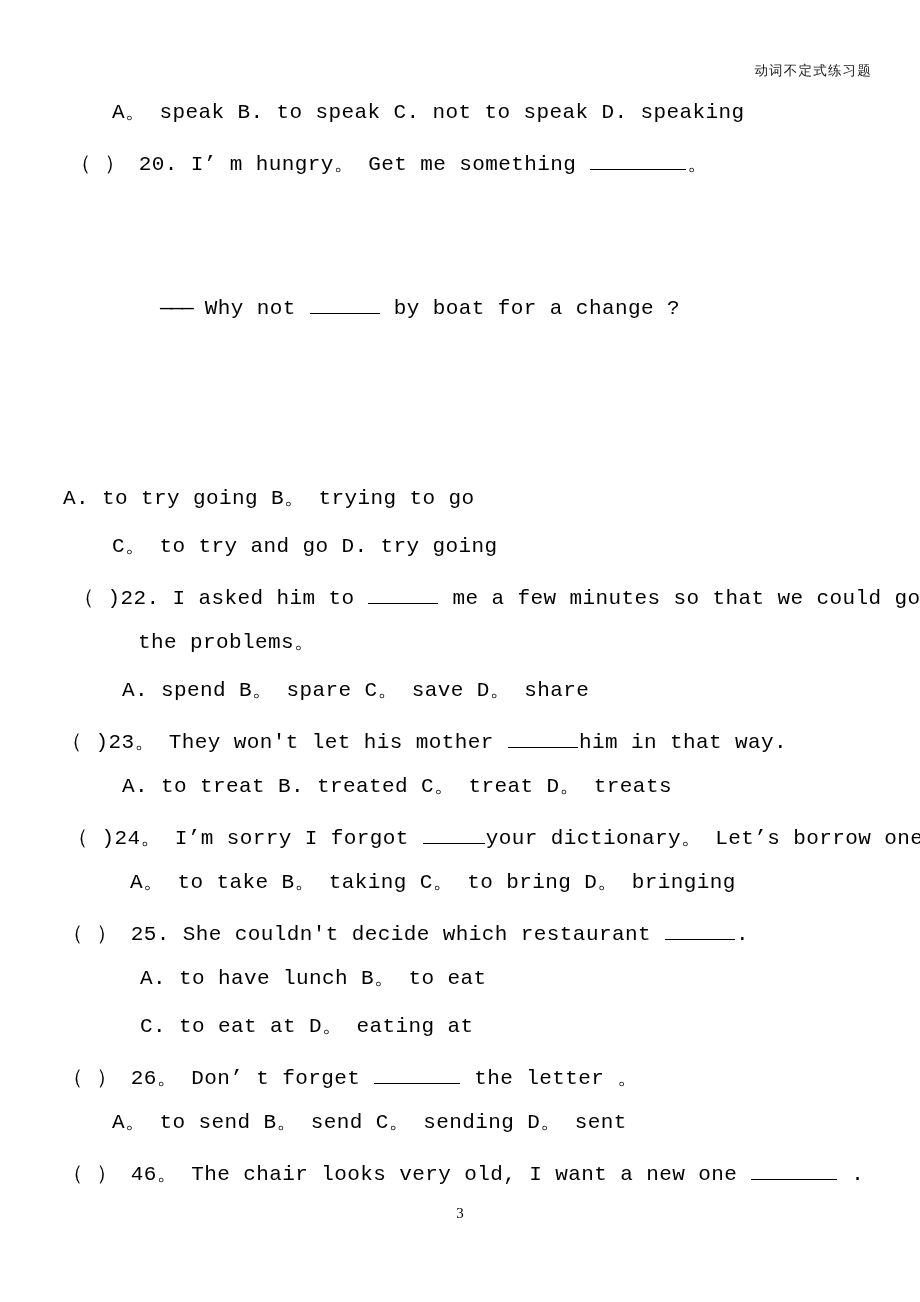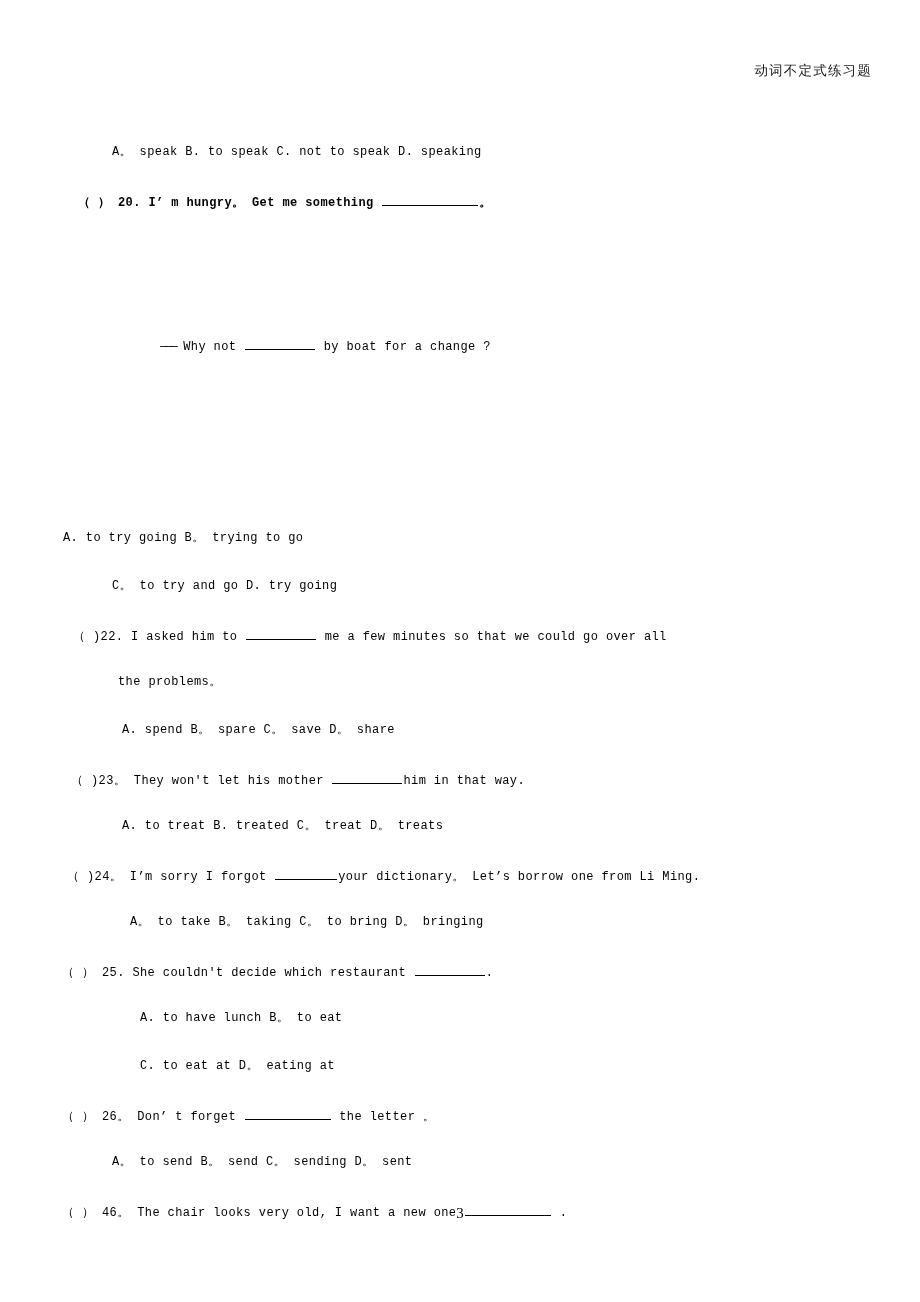--- a/index.html
+++ b/index.html
@@ -34,22 +34,21 @@
   
   .line {
     position: absolute;
     white-space: nowrap;
     font-size: 18.5px;
     line-height: 1;
     letter-spacing: 0.4px;
     color: #000;
   }
   .line.big {
-    font-size: 12px;
-    margin-top: 44px;
+    font-size: 21px;
   }
   
   .blank {
     display: inline-block;
     border-bottom: 1.6px solid #000;
     vertical-align: baseline;
     height: 0.92em;
     margin: 0 1px;
   }
   .b-sm  { width: 62px; }
@@ -71,38 +70,38 @@
 </style>
 </head>
 <body>
 
 <div class="page">
 
   <div class="header">动词不定式练习题</div>
 
   <div class="line big" style="left:112px; top:102px;">A。 speak   B. to speak   C. not to speak   D. speaking</div>
 
-  <div class="line big" style="left:78px; top:150px;font-weight:bold;">
+  <div class="line big" style="left:70px; top:150px;">
     <span>（ ） 20. I’ m hungry。 Get me something </span><span class="blank b-xl"></span><span>。</span>
   </div>
 
   <div class="line big" style="left:160px; top:294px;">
     <span class="dash">———</span><span> Why not </span><span class="blank b-md"></span><span> by boat for a change ?</span>
   </div>
 
   <div class="line big" style="left:63px; top:488px;">A. to try going      B。 trying to go</div>
   <div class="line big" style="left:112px; top:536px;">C。 to try and go     D. try going</div>
 
   <div class="line big" style="left:73px; top:584px;">
     <span>（ )22. I asked him to </span><span class="blank b-md"></span><span> me a few minutes so that we could go over all</span>
   </div>
-  <div class="line big" style="left:118px; top:632px;">the problems。</div>
+  <div class="line big" style="left:138px; top:632px;">the problems。</div>
   <div class="line big" style="left:122px; top:680px;">A. spend  B。 spare  C。 save  D。 share</div>
 
-  <div class="line big" style="left:71px; top:728px;">
+  <div class="line big" style="left:61px; top:728px;">
     <span>（ )23。 They won't let his mother </span><span class="blank b-md"></span><span>him in that way.</span>
   </div>
   <div class="line big" style="left:122px; top:776px;">A. to treat  B. treated  C。 treat   D。 treats</div>
 
   <div class="line big" style="left:67px; top:824px;">
     <span>（ )24。 I’m sorry I forgot </span><span class="blank b-sm"></span><span>your dictionary。 Let’s borrow one from Li Ming.</span>
   </div>
   <div class="line big" style="left:130px; top:872px;">A。 to take  B。 taking  C。 to bring  D。 bringing</div>
 
   <div class="line big" style="left:62px; top:920px;">

